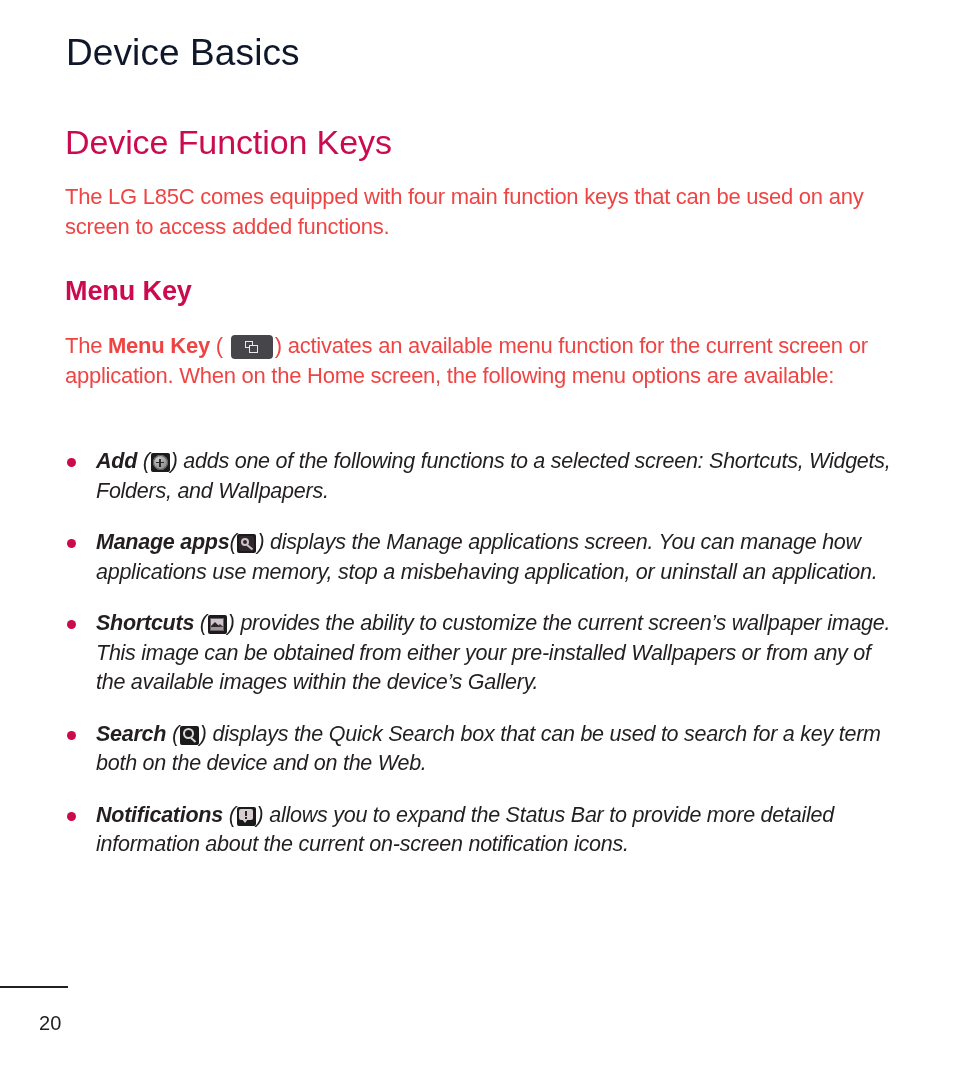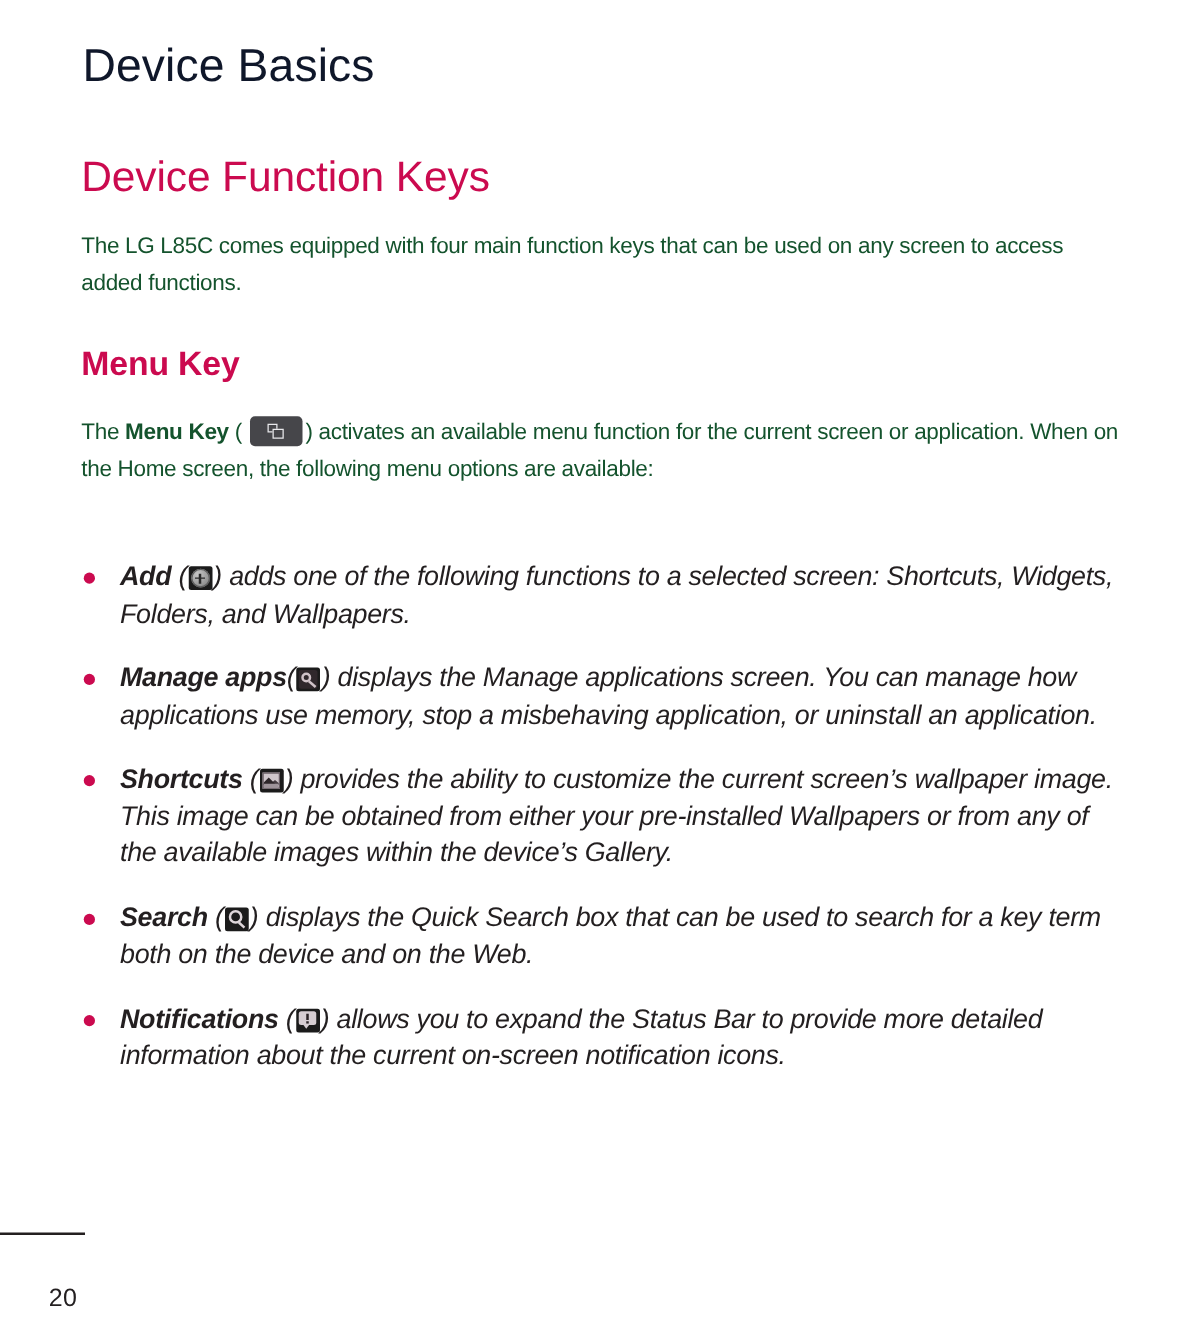--- a/index.html
+++ b/index.html
@@ -57,23 +57,23 @@
     letter-spacing: -0.1px;
     line-height: 1.1;
     white-space: nowrap;
   }
 
   
   .para {
     position: absolute;
     left: 65px;
     width: 832px;
-    font-size: 18px;
+    font-size: 22px;
     line-height: 29.5px;
-    color: #14532d;
+    color: #ef4444;
     letter-spacing: -0.25px;
   }
   #intro-para { top: 182px; }
   #menukey-para { top: 331px; }
 
   .para b, .bullet-text b { font-weight: bold; }
 
   
   .bullet-list {
     position: absolute;
@@ -305,21 +305,20 @@
     height: 2px;
     background: #231f20;
   }
   .page-number {
     position: absolute;
     left: 39px;
     top: 1012px;
     font-size: 20px;
     color: #231f20;
     letter-spacing: 0.2px;
-    margin-top: 16px;
   }
 </style>
 </head>
 <body>
 
 <div class="page">
 
   <div class="running-head">Device Basics</div>
 
   <div class="h1">Device Function Keys</div>

